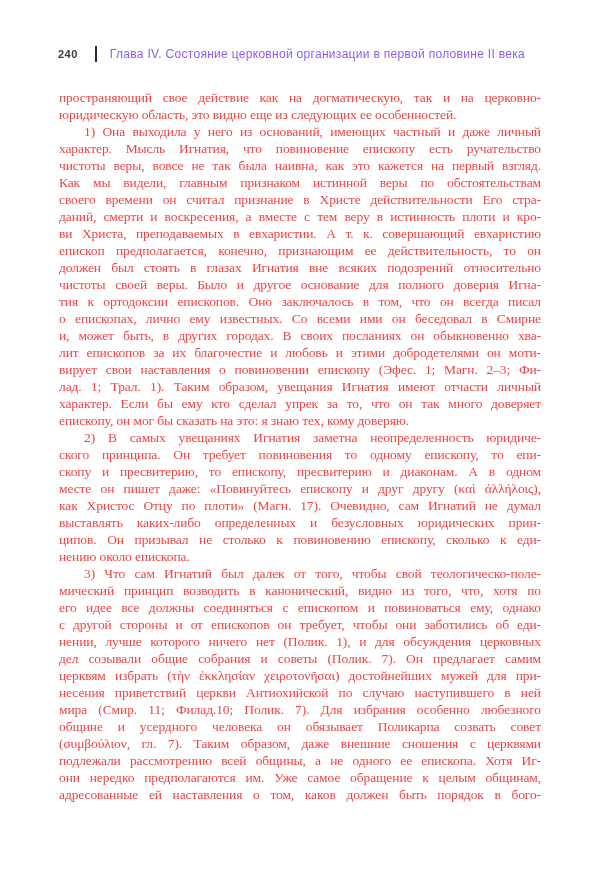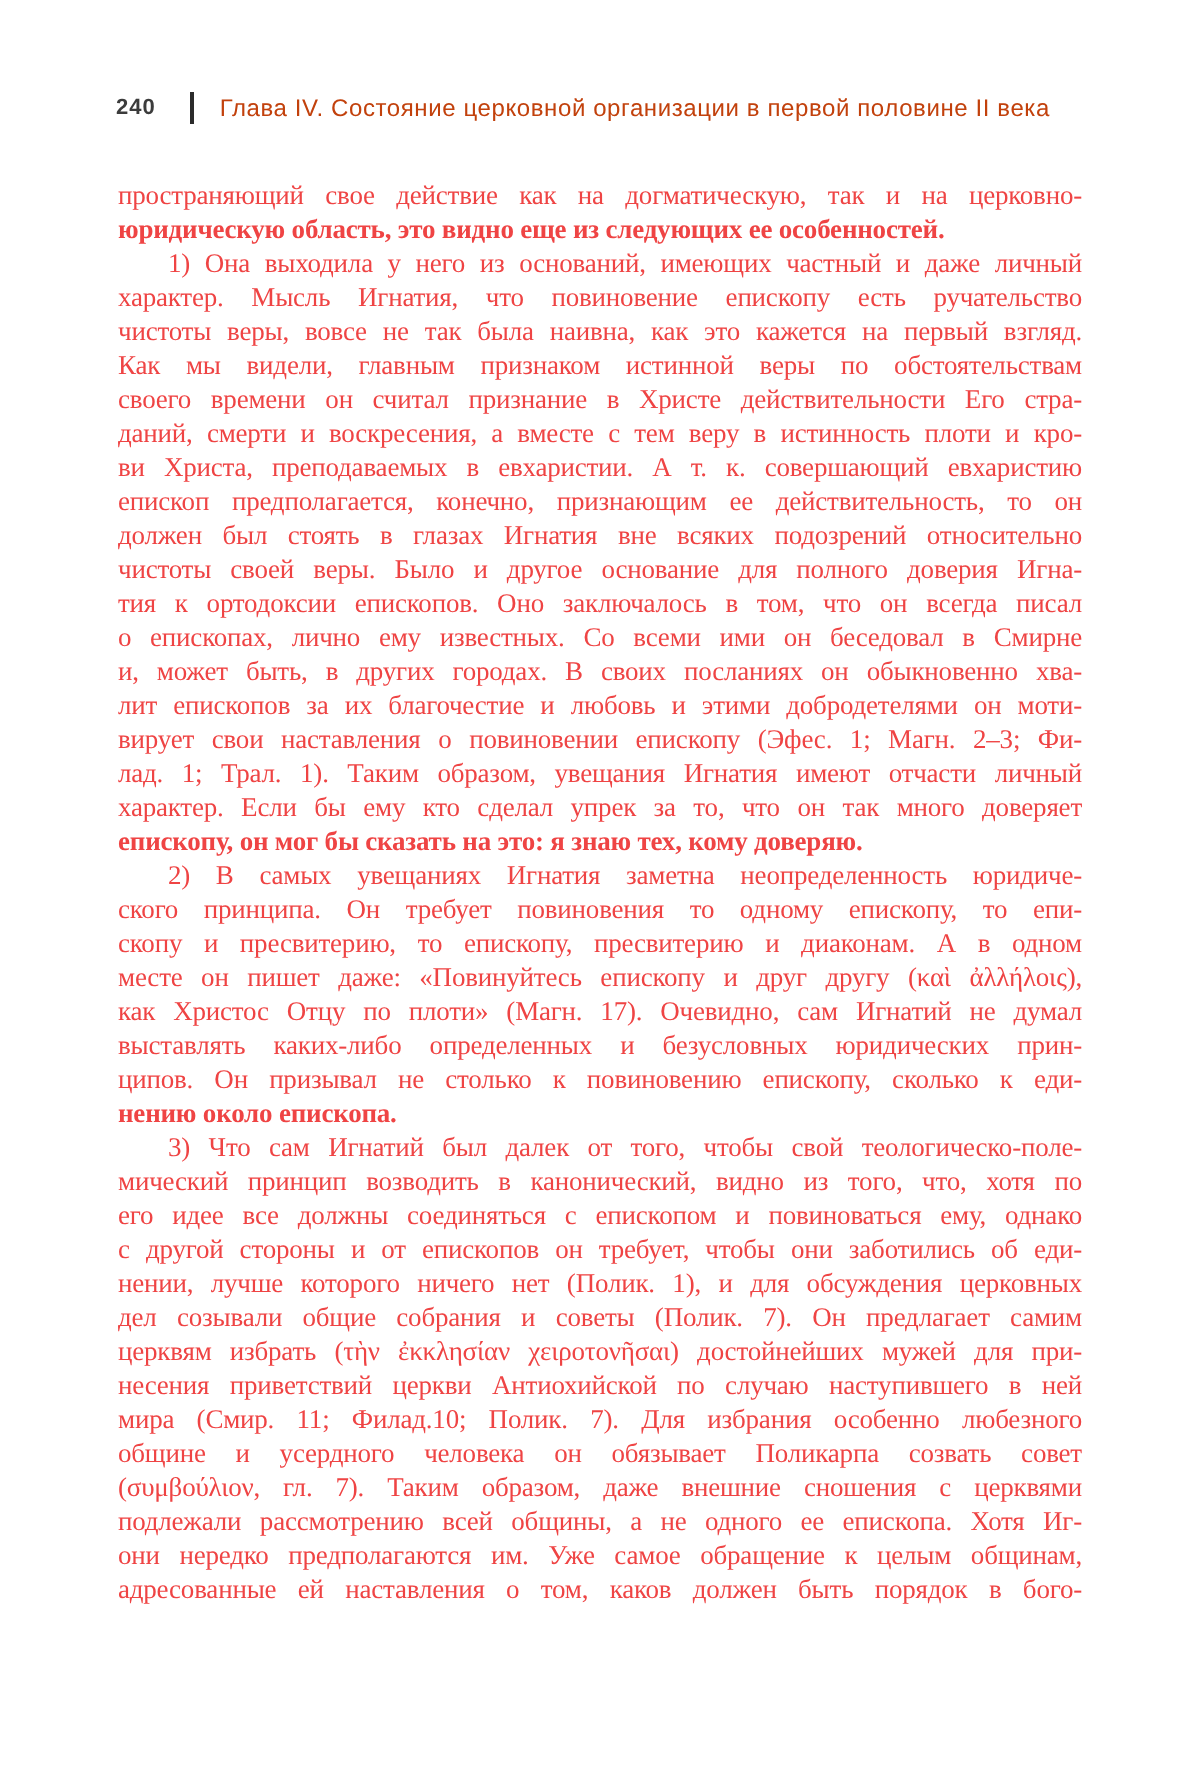--- a/index.html
+++ b/index.html
@@ -28,41 +28,41 @@
   }
   .head-divider {
     width: 2px;
     height: 16px;
     background: #2b2b2b;
     margin: 0 13px 0 17px;
   }
   .chapter-title {
     font-size: 12px;
     font-weight: 400;
-    color: #c2410c;
+    color: #8b5cf6;
     letter-spacing: 0.3px;
     white-space: nowrap;
   }
   .page-text {
     position: absolute;
     left: 59px;
     top: 89px;
     width: 482px;
     font-size: 13.5px;
     line-height: 17px;
     color: #ef4444;
     letter-spacing: -0.1px;
   }
   .line {
     height: 17px;
     overflow: hidden;
     text-align: justify;
     text-align-last: justify;
   }
-  .line.end { text-align-last: left; font-weight: bold; }
+  .line.end { text-align-last: left; }
   .line.indent { text-indent: 25px; }
 </style>
 </head>
 <body>
 
 <div class="page">
   <div class="running-head">
     <span class="page-number">240</span>
     <span class="head-divider"></span>
     <span class="chapter-title">Глава IV. Состояние церковной организации в первой половине II века</span>

